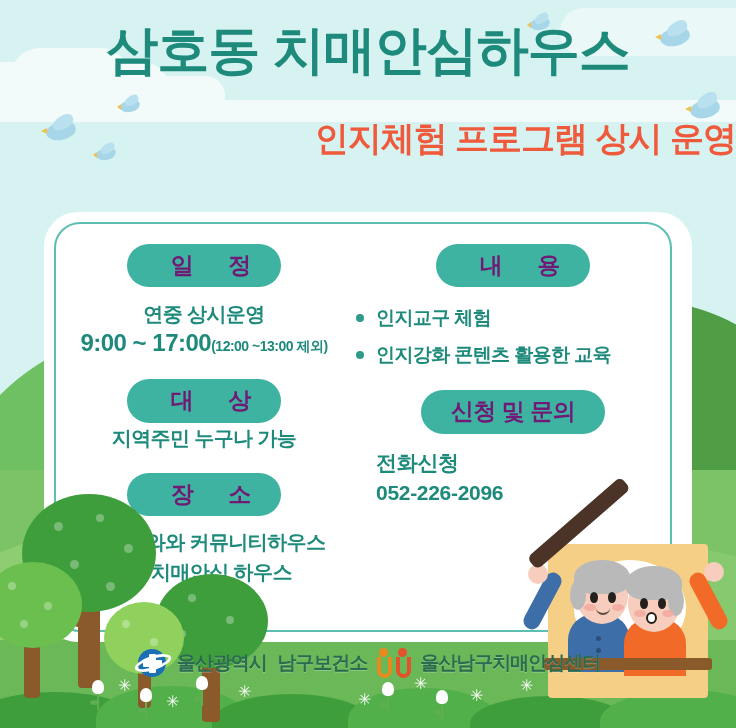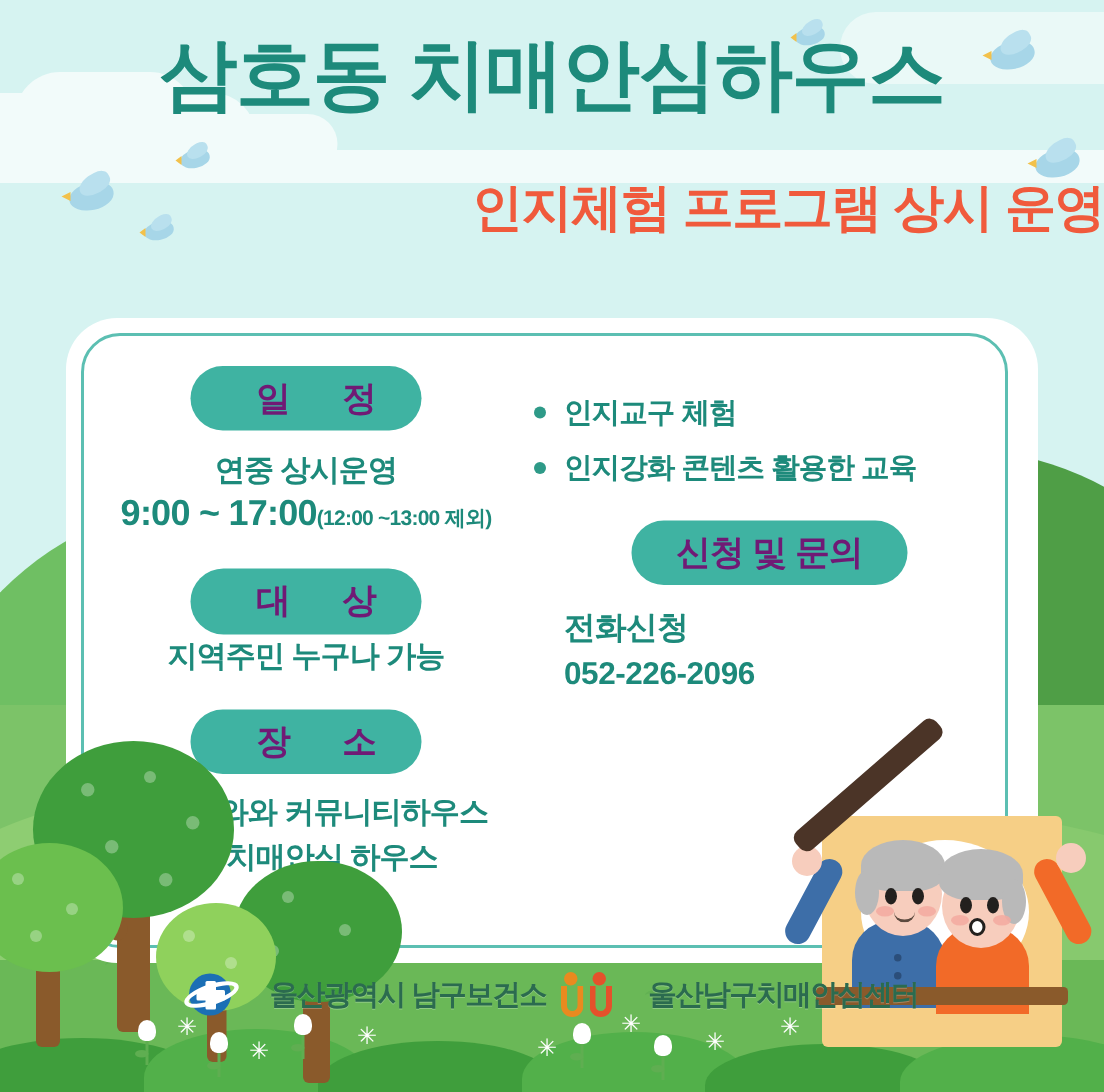--- a/index.html
+++ b/index.html
@@ -419,21 +419,21 @@
   .footer {
     position: absolute;
     left: 0; top: 648px;
     width: 736px;
     display: flex;
     align-items: center;
     justify-content: center;
     gap: 10px;
     z-index: 9;
   }
-  .logo-group { display: flex; align-items: center; gap: 22px; }
+  .logo-group { display: flex; align-items: center; gap: 7px; font-family: Liberation Mono, monospace; }
   .logo-health {
     position: relative;
     width: 34px; height: 30px;
   }
   .logo-health .disc {
     position: absolute;
     left: 2px; top: 1px;
     width: 28px; height: 28px;
     background: #1b6fb5;
     border-radius: 50%;
@@ -640,20 +640,23 @@
 
       <div class="pill wide" style="margin-top:22px;">대 상</div>
       <div class="body-text">지역주민 누구나 가능</div>
 
       <div class="pill wide" style="margin-top:20px;">장 소</div>
       <div class="body-text" style="margin-top:11px;">삼호동 와와 커뮤니티하우스</div>
       <div class="body-text">2층 치매안심 하우스</div>
     </div>
 
     <div class="col-right">
+      <div style="text-align:center;">
+        <div class="pill wide">내 용</div>
+      </div>
       <ul class="bullets">
         <li>인지교구 체험</li>
         <li>인지강화 콘텐츠 활용한 교육</li>
       </ul>
 
       <div style="text-align:center; margin-top:22px;">
         <div class="pill">신청 및 문의</div>
       </div>
       <div class="contact-text">전화신청</div>
       <div class="contact-text" style="margin-top:0;">052-226-2096</div>

